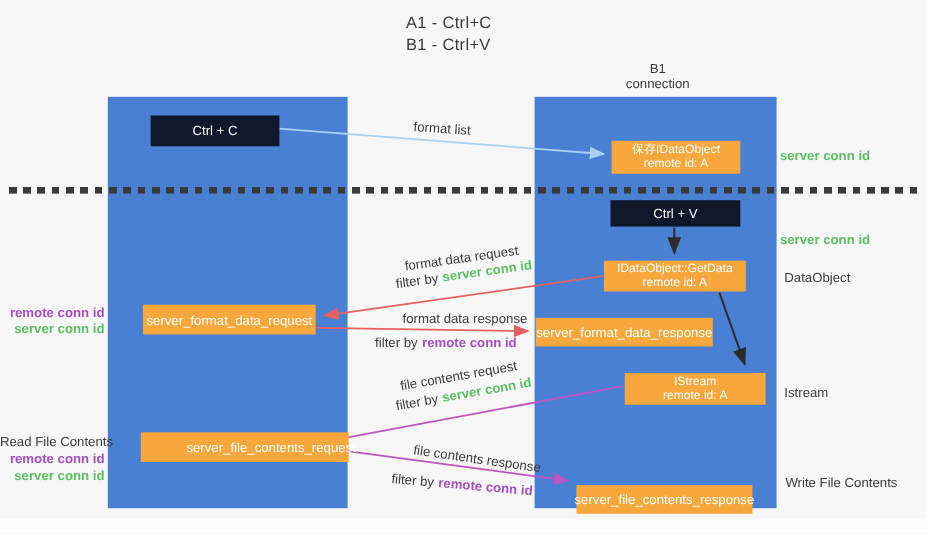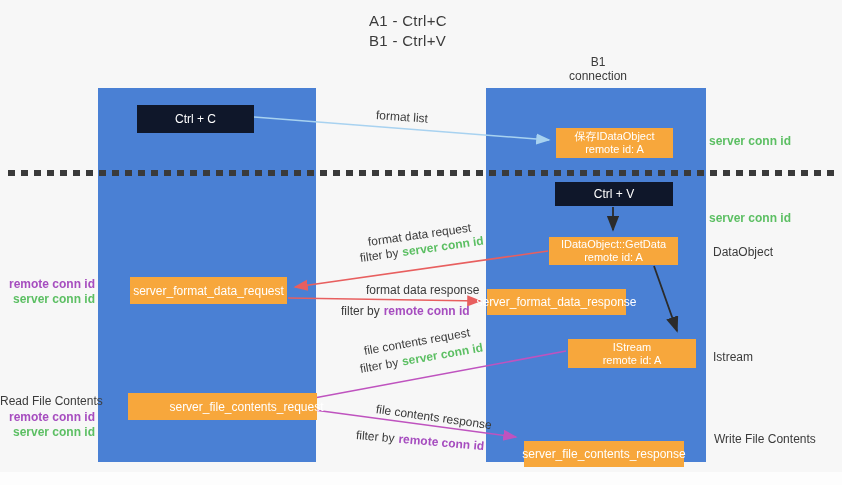--- a/index.html
+++ b/index.html
@@ -27,21 +27,21 @@
           color:#fff; text-align:center; font-size:12px; line-height:14px; }
   .node.small { font-size:11px; line-height:13px; }
   .green  { background:#0f172a; }
   .orange { background:#f7a73c; }
 
   #n-ctrl-c { left:137px; top:105px; width:117px; height:28px; }
   #n-save   { left:556px; top:128px; width:117px; height:30px; }
   #n-ctrl-v { left:555px; top:182px; width:118px; height:24px; }
   #n-getdata{ left:549px; top:237px; width:129px; height:28px; }
   #n-fmt-req{ left:130px; top:277px; width:157px; height:27px; }
-  #n-fmt-res{ left:487px; top:289px; width:139px; height:26px; }
+  #n-fmt-res{ left:487px; top:289px; width:161px; height:26px; }
   #n-istream{ left:568px; top:339px; width:128px; height:29px; }
   #n-file-req{ left:128px; top:393px; width:189px; height:27px;padding-left:48px; }
   #n-file-res{ left:524px; top:441px; width:160px; height:26px; }
 
   .elabel { position:absolute; font-size:12px; color:#3b3b3b; white-space:nowrap; transform-origin:left center; }
   .elabel .pfx { margin-right:4px; }
   .id-green  { color:#5cbf63; font-weight:bold; }
   .id-purple { color:#a64dbf; font-weight:bold; }
 
   #l-format-list { left:376px; top:108px; transform:rotate(4deg); }

